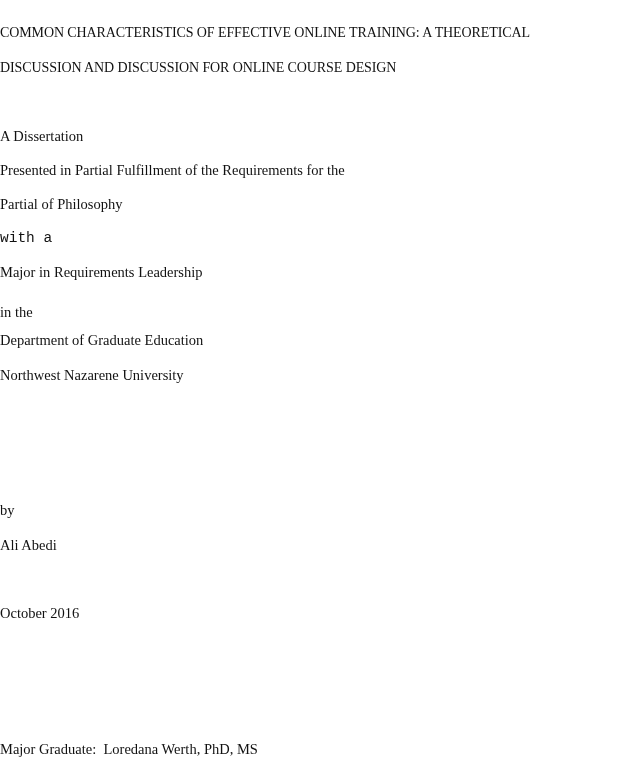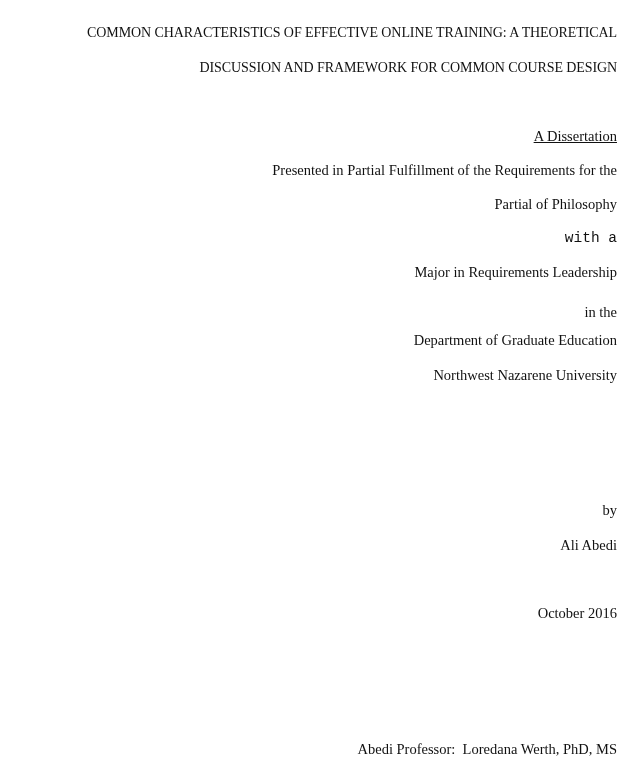--- a/index.html
+++ b/index.html
@@ -12,49 +12,48 @@
       height: 779px;
       position: relative;
       overflow: hidden;
       font-family: "Liberation Serif", "DejaVu Serif", serif;
       color: #111111;
     }
     .line {
       position: absolute;
       left: 0;
       width: 582px;
-      text-align: right;
+      text-align: left;
       font-size: 14.5px;
       line-height: 18px;
       white-space: nowrap;
-      margin-left: 35px;
     }
     .title {
       font-size: 14px;
       letter-spacing: -0.1px;
     }
     .prof {
       white-space: pre;
     }
   </style>
 </head>
 <body>
 
 <div>
   <div class="line title" style="top:24px;">COMMON CHARACTERISTICS OF EFFECTIVE ONLINE TRAINING: A THEORETICAL</div>
-  <div class="line title" style="top:59px;">DISCUSSION AND FRAMEWORK FOR COMMON COURSE DESIGN</div>
+  <div class="line title" style="top:59px;">DISCUSSION AND DISCUSSION FOR ONLINE COURSE DESIGN</div>
 
-  <div class="line" style="top:127px;text-decoration:underline;">A Dissertation</div>
+  <div class="line" style="top:127px;">A Dissertation</div>
   <div class="line" style="top:161px;">Presented in Partial Fulfillment of the Requirements for the</div>
   <div class="line" style="top:195px;">Partial of Philosophy</div>
   <div class="line" style="top:229px;font-family:Liberation Mono, monospace;">with a</div>
   <div class="line" style="top:263px;">Major in Requirements Leadership</div>
   <div class="line" style="top:303px;">in the</div>
   <div class="line" style="top:331px;">Department of Graduate Education</div>
   <div class="line" style="top:366px;">Northwest Nazarene University</div>
 
   <div class="line" style="top:501px;">by</div>
   <div class="line" style="top:536px;">Ali Abedi</div>
 
   <div class="line" style="top:604px;">October 2016</div>
 
-  <div class="line prof" style="top:740px;">Abedi Professor:  Loredana Werth, PhD, MS</div>
+  <div class="line prof" style="top:740px;">Major Graduate:  Loredana Werth, PhD, MS</div>
 </div>
 
 </body></html>

